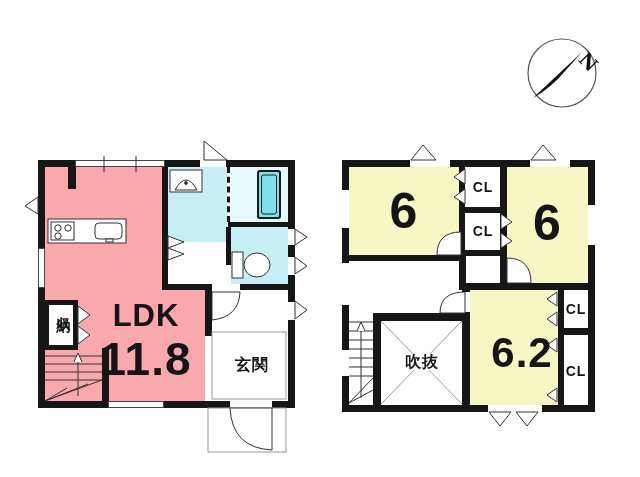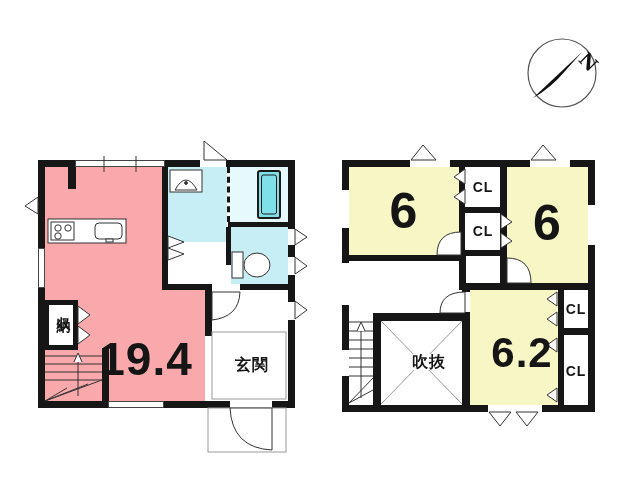--- a/index.html
+++ b/index.html
@@ -174,26 +174,27 @@
       <path d="M501,233 L501,248 L512,241 Z"></path>
       <path d="M557,292 L557,306 L547,299 Z"></path>
       <path d="M557,312 L557,326 L547,319 Z"></path>
       <path d="M557,338 L557,352 L547,345 Z"></path>
       <path d="M557,388 L557,402 L547,395 Z"></path>
       <path d="M489,412 L511,412 L500,426 Z"></path>
       <path d="M516,412 L538,412 L527,426 Z"></path>
     </g>
   </svg>
 
-  <div class="lbl" style="left:76px;top:336px;width:140px;font-size:46px;">19.4</div>
+  <div class="lbl" style="left:86px;top:300px;width:120px;font-size:31px;">LDK</div>
+  <div class="lbl" style="left:76px;top:336px;width:140px;font-size:46px;">11.8</div>
   <div class="lbl vert" style="left:51px;top:306px;width:20px;font-size:14px;">収納</div>
   <div class="lbl" style="left:226px;top:357px;width:52px;font-size:16px;">玄関</div>
 
   <div class="lbl" style="left:349px;top:186px;width:110px;font-size:50px;">6</div>
   <div class="lbl" style="left:507px;top:198px;width:81px;font-size:50px;">6</div>
   <div class="lbl" style="left:476px;top:332px;width:92px;font-size:42px;">6.2</div>
   <div class="lbl" style="left:465px;top:180px;width:36px;font-size:14px;">CL</div>
   <div class="lbl" style="left:465px;top:224px;width:36px;font-size:14px;">CL</div>
   <div class="lbl" style="left:561px;top:302px;width:30px;font-size:14px;">CL</div>
   <div class="lbl" style="left:561px;top:364px;width:30px;font-size:14px;">CL</div>
-  <div class="lbl bgwhite" style="left:398px;top:354px;width:48px;font-size:16px;background:#fff;text-align:right;">吹抜</div>
+  <div class="lbl bgwhite" style="left:398px;top:354px;width:48px;font-size:16px;background:#fff;">吹抜</div>
 
 </div>
 
 </body></html>

